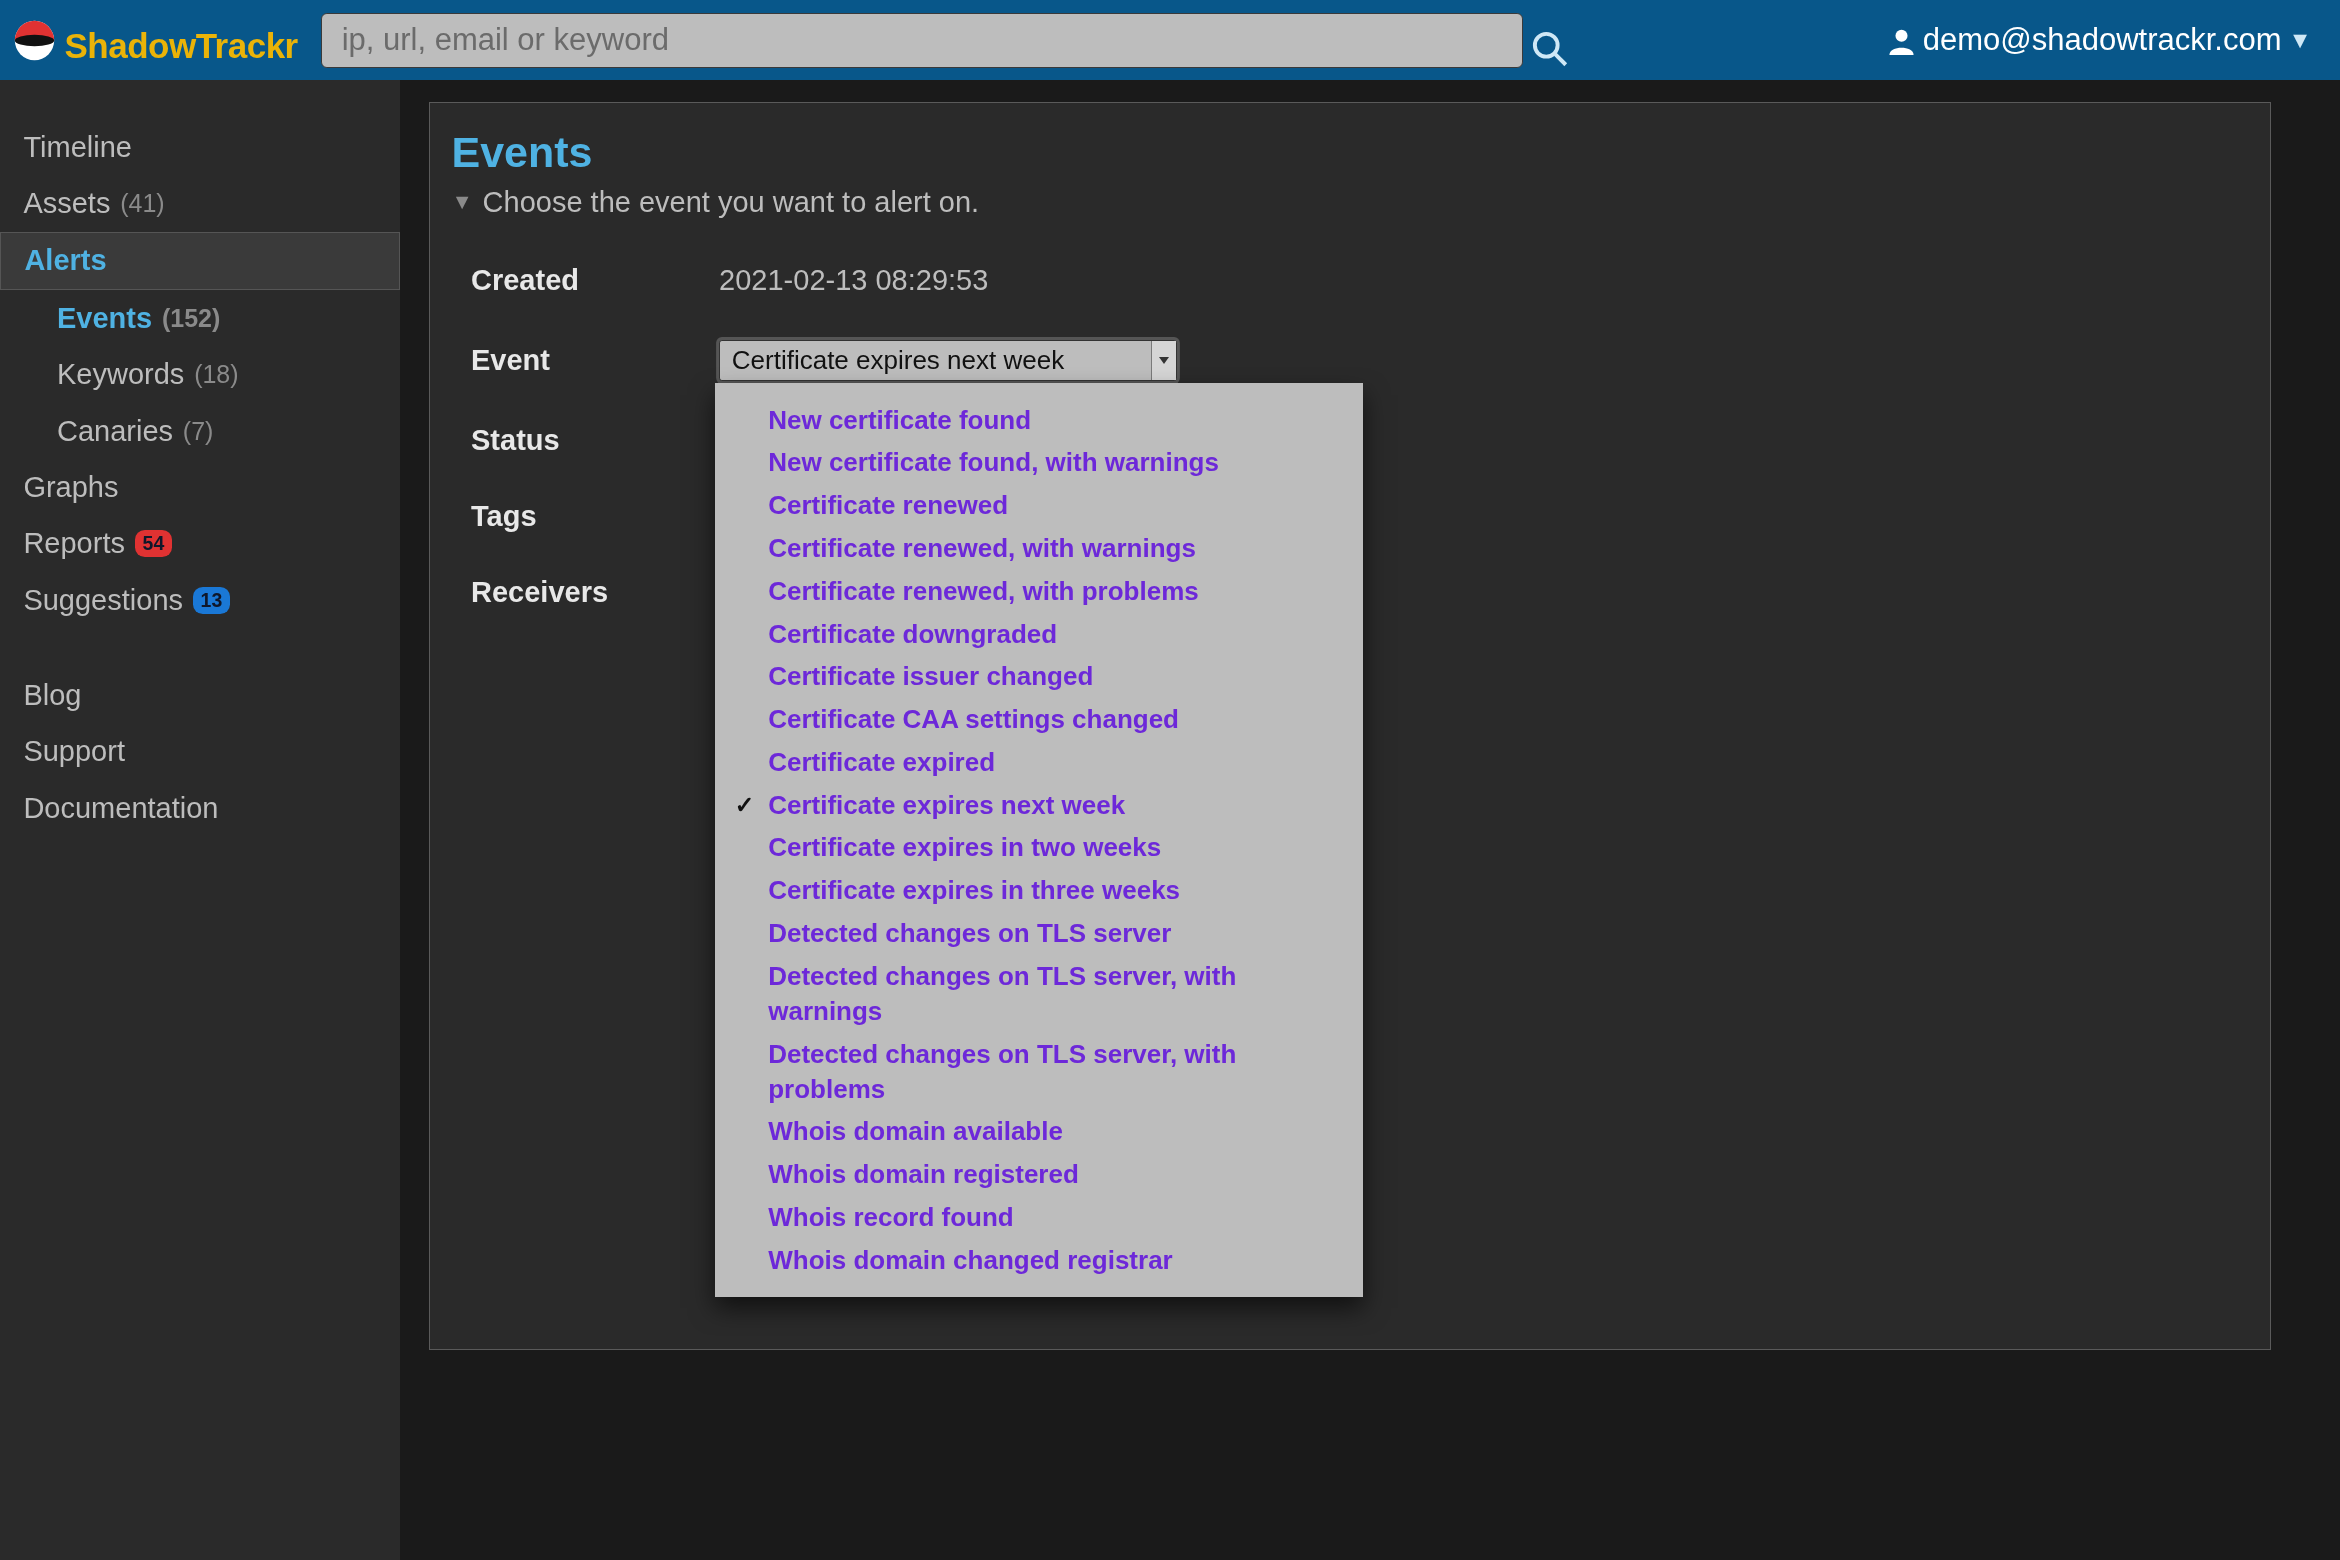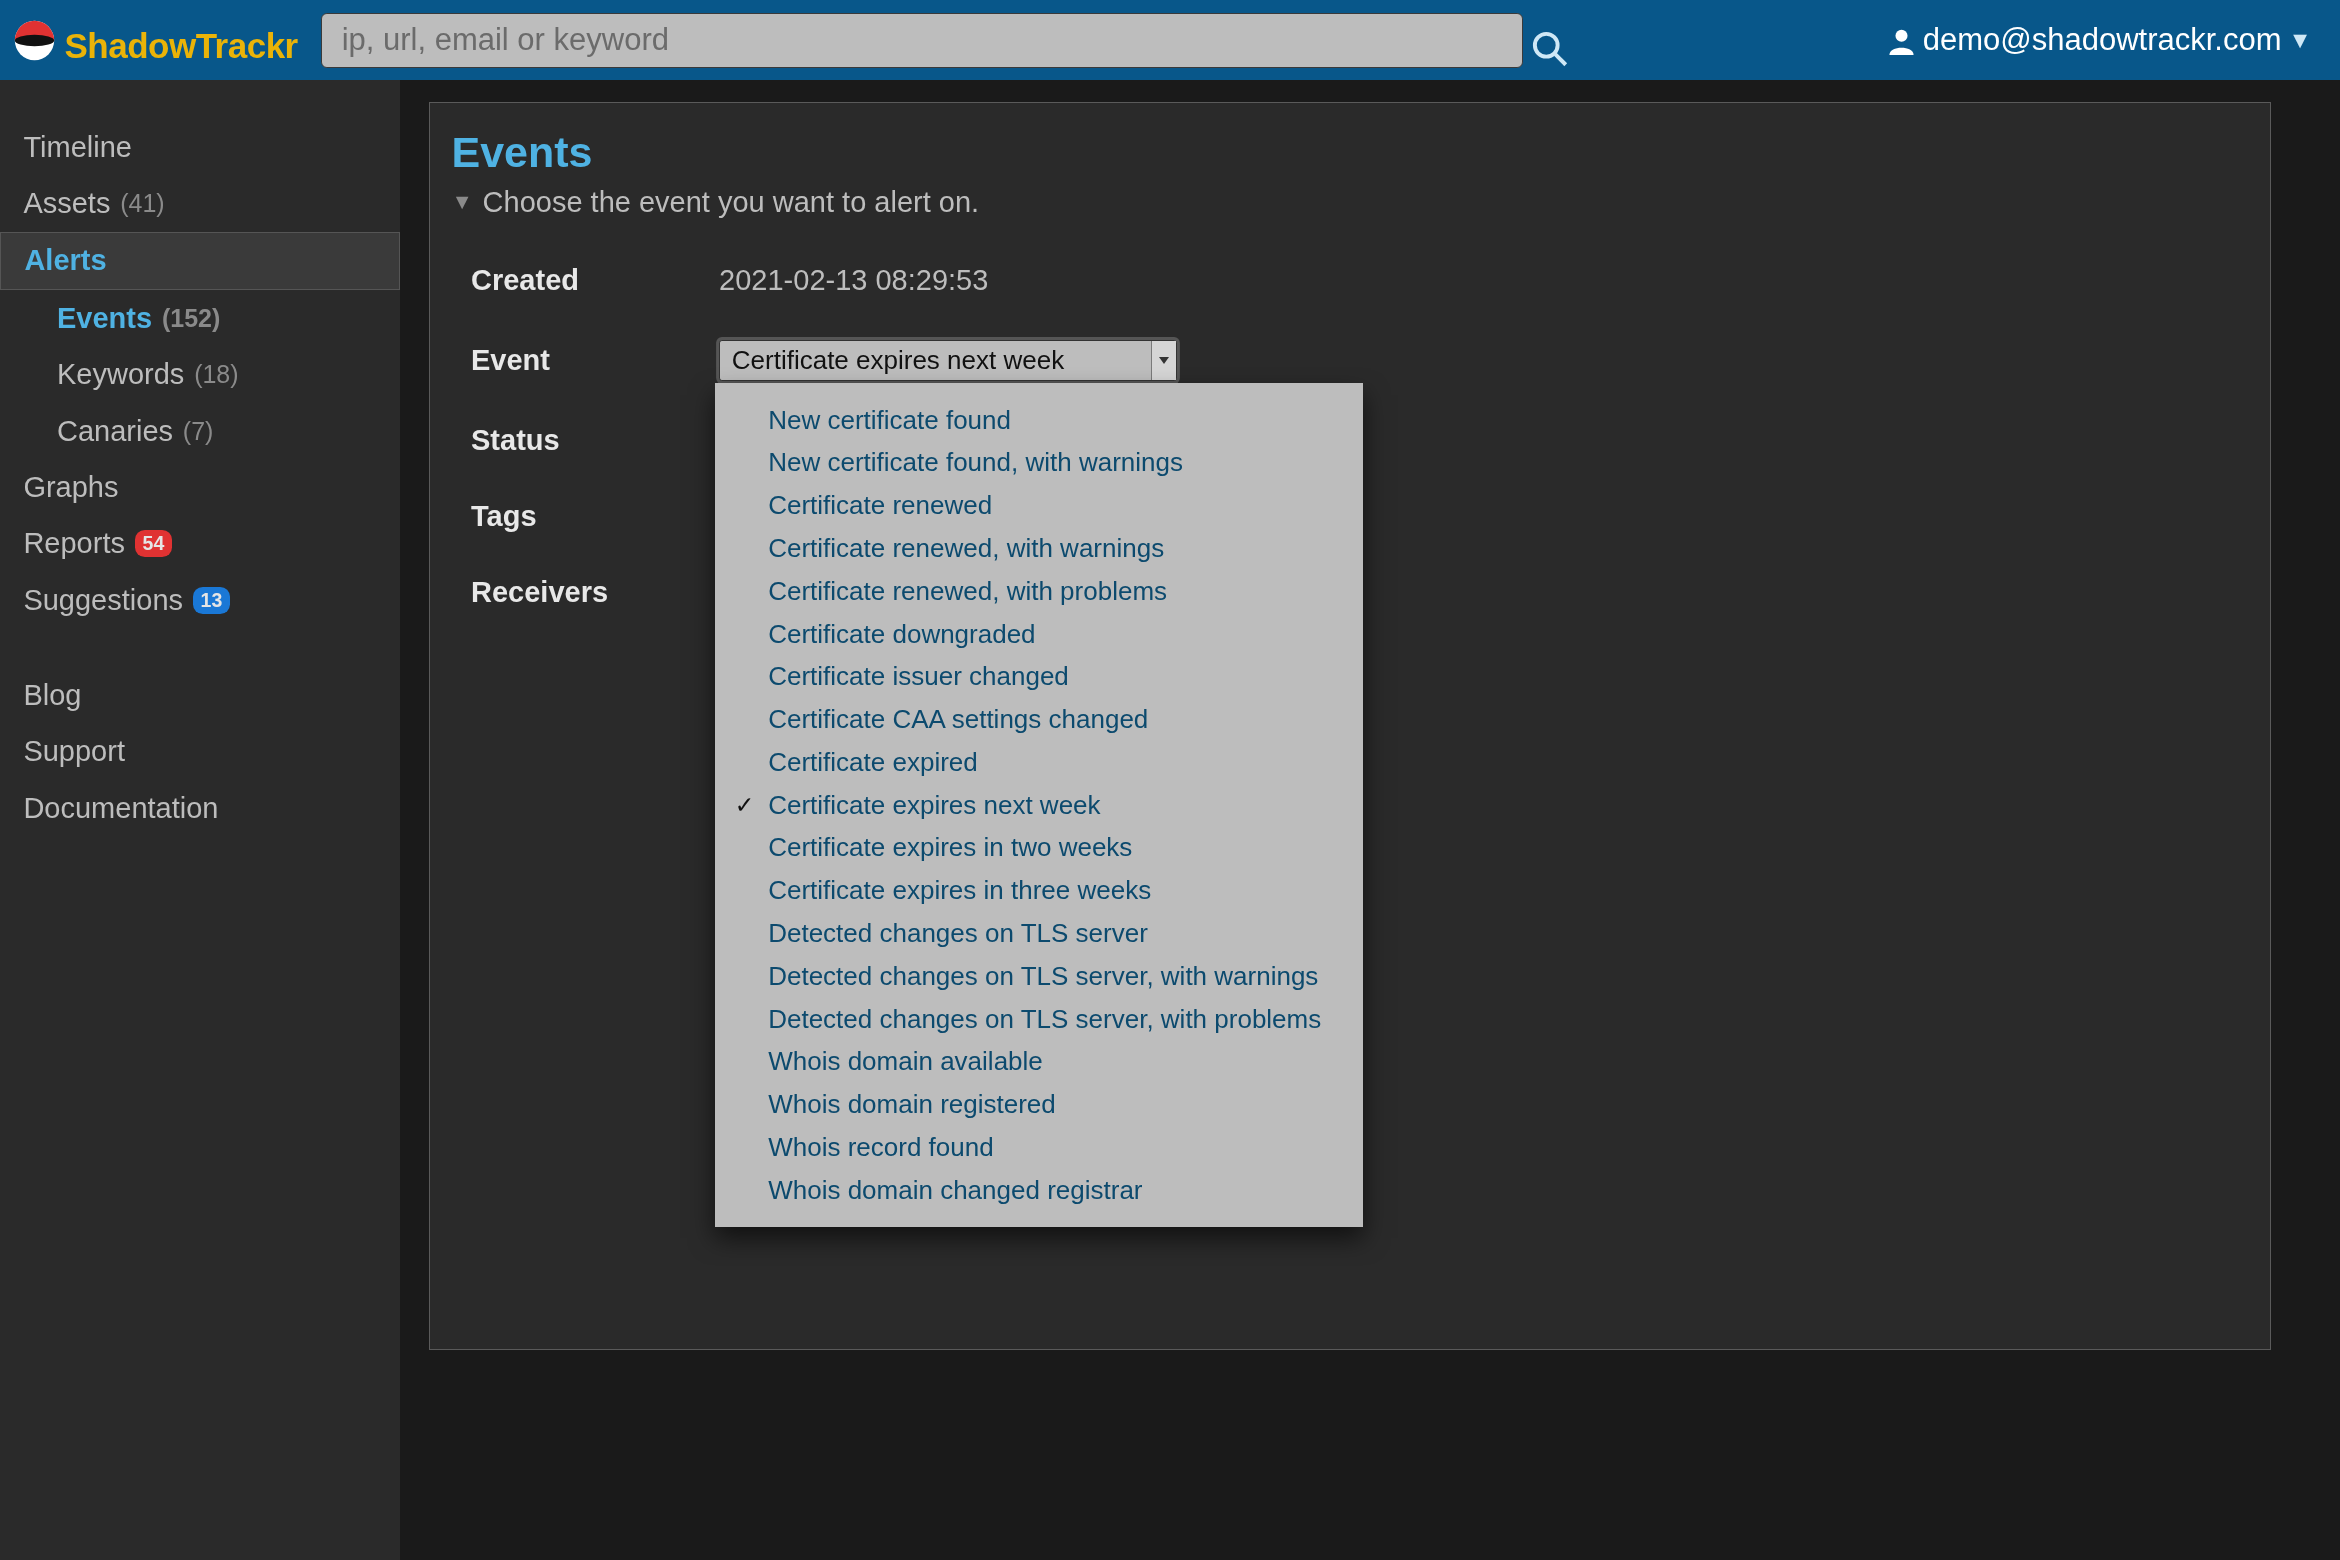--- a/index.html
+++ b/index.html
@@ -106,21 +106,21 @@
   .side-gap { height: 39px; }
   .badge {
     display: inline-flex;
     align-items: center;
     justify-content: center;
     min-width: 37px; height: 27px;
     padding: 0 7.8px;
     border-radius: 9.8px;
     font-size: 19.5px;
     font-weight: 700;
-    color: #e5e5e5;
+    color: #0f172a;
   }
   .badge.red { background: #e03232; }
   .badge.blue { background: #1a78d6; }
 
   
   .content-area {
     flex: 1;
     background: #1a1a1a;
     padding: 21.5px 70px 21.5px 29px;
   }
@@ -204,25 +204,26 @@
     width: 648px;
     background: #bdbdbd;
     padding: 15.6px 0 15.6px 0;
     box-shadow: 0 11.7px 23.4px rgba(0,0,0,.6);
     z-index: 50;
   }
   .dd-item {
     display: flex;
     align-items: center;
     padding: 3.9px 23.4px 3.9px 53px;
-    color: #0c4a6e;
+    color: #6d28d9;
     font-size: 26px;
     line-height: 35px;
     cursor: pointer;
     position: relative;
+    font-weight: bold;
   }
   .dd-item.checked::before {
     content: "✓";
     position: absolute;
     left: 19.5px;
     font-size: 23.4px;
     color: #111;
   }
 
   svg { display: block; }

